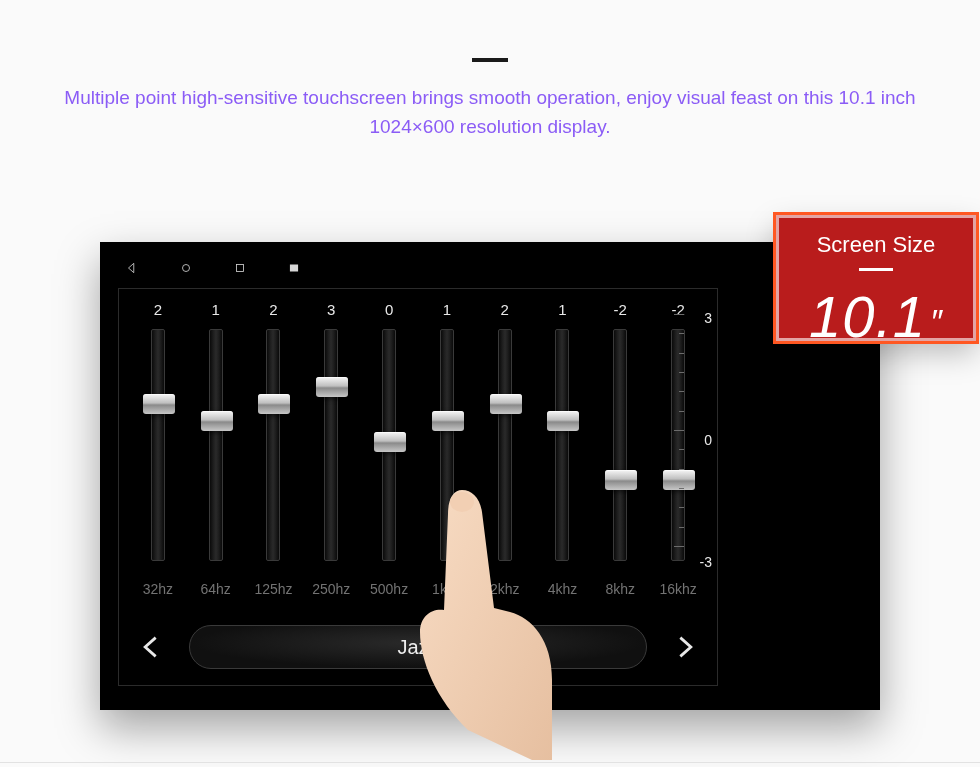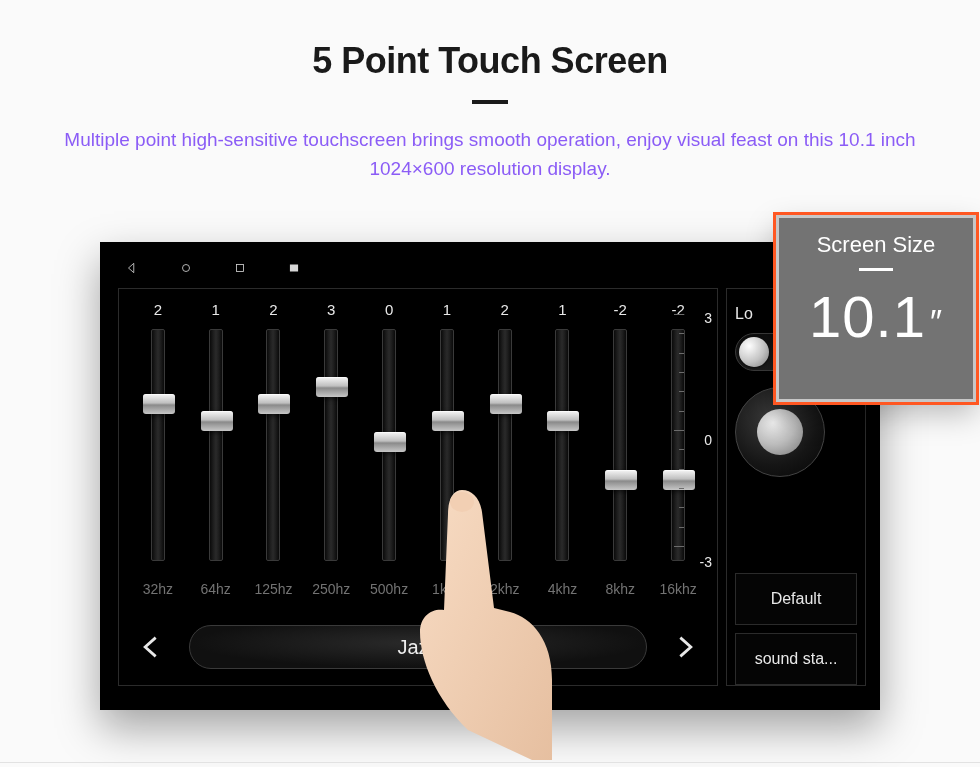--- a/index.html
+++ b/index.html
@@ -143,51 +143,50 @@
   .side-spacer { flex:1; }
   .side-btn {
     height: 52px; border:1px solid #2b2b2b; display:flex; align-items:center; justify-content:center;
     color:#e8e8e8; font-size:16px; margin-top:8px; background:#050505;
   }
 
   
   .callout {
     position: absolute;
     left: 776px; top: 215px;
-    width: 200px; height: 187px;
-    background: #737373;
+    width: 200px; height: 126px;
+    background: #b91c1c;
     border: 3px solid rgba(255,255,255,0.6);
     outline: 3px solid #ff5722;
     color: #fff;
     text-align: center;
     box-shadow: 0 12px 28px rgba(0,0,0,0.25);
   }
   .callout-title { font-size: 22px; margin-top: 14px; }
   .callout-sep { width: 34px; height: 3px; background: #fff; margin: 10px auto 6px; }
-  .callout-value { font-size: 58px; font-weight: 300; margin-top: 12px; letter-spacing: 1px; }
+  .callout-value { font-size: 58px; font-weight: 300; font-style: italic; margin-top: 12px; letter-spacing: 1px; }
   .callout-value .unit { font-size: 34px; vertical-align: middle; padding-left: 4px; }
 
   
   .finger {
     position: absolute;
     left: 402px; top: 490px;
     width: 150px; height: 270px;
     pointer-events: none;
   }
   .finger svg { width:100%; height:100%; }
 
   .bottom-rule {
     position:absolute; left:0; right:0; bottom:4px; height:1px; background:#e2e2e2;
   }
 </style>
 </head>
 <body>
 
 <div class="page-header">
-  <div class="page-title">5 Point Touch Screen</div>
   <div class="title-underline"></div>
   <div class="page-subtitle">Multiple point high-sensitive touchscreen brings smooth operation, enjoy visual feast on this 10.1 inch 1024×600 resolution display.</div>
 </div>
 
 <div class="device">
   <div class="device-inner">
 
     <div class="statusbar">
       <div class="navbtn">
           <svg viewBox="0 0 24 24">
@@ -325,32 +324,20 @@
         <div class="tick" style="top: 96.6667px; width: 5px;"></div>
         <div class="tick" style="top: 116px; width: 10px;"></div>
         <div class="tick" style="top: 135.333px; width: 5px;"></div>
         <div class="tick" style="top: 154.667px; width: 5px;"></div>
         <div class="tick" style="top: 174px; width: 5px;"></div>
         <div class="tick" style="top: 193.333px; width: 5px;"></div>
         <div class="tick" style="top: 212.667px; width: 5px;"></div>
         <div class="tick" style="top: 232px; width: 10px;"></div>
       </div>
 
-    <div class="side-area">
-      <div class="side-inner">
-        <div class="side-label">Lo</div>
-        <div class="toggle">
-            <span class="ring"></span>
-          </div>
-        <div class="knob"></div>
-        <div class="side-spacer"></div>
-        <div class="side-btn">Default</div>
-        <div class="side-btn">sound sta...</div>
-      </div>
-    </div>
 
   </div>
 </div>
 
 <div class="callout">
   <div class="callout-title">Screen Size</div>
   <div class="callout-sep"></div>
   <div class="callout-value">
     <span>10.1</span><span class="unit">″</span>
   </div>

